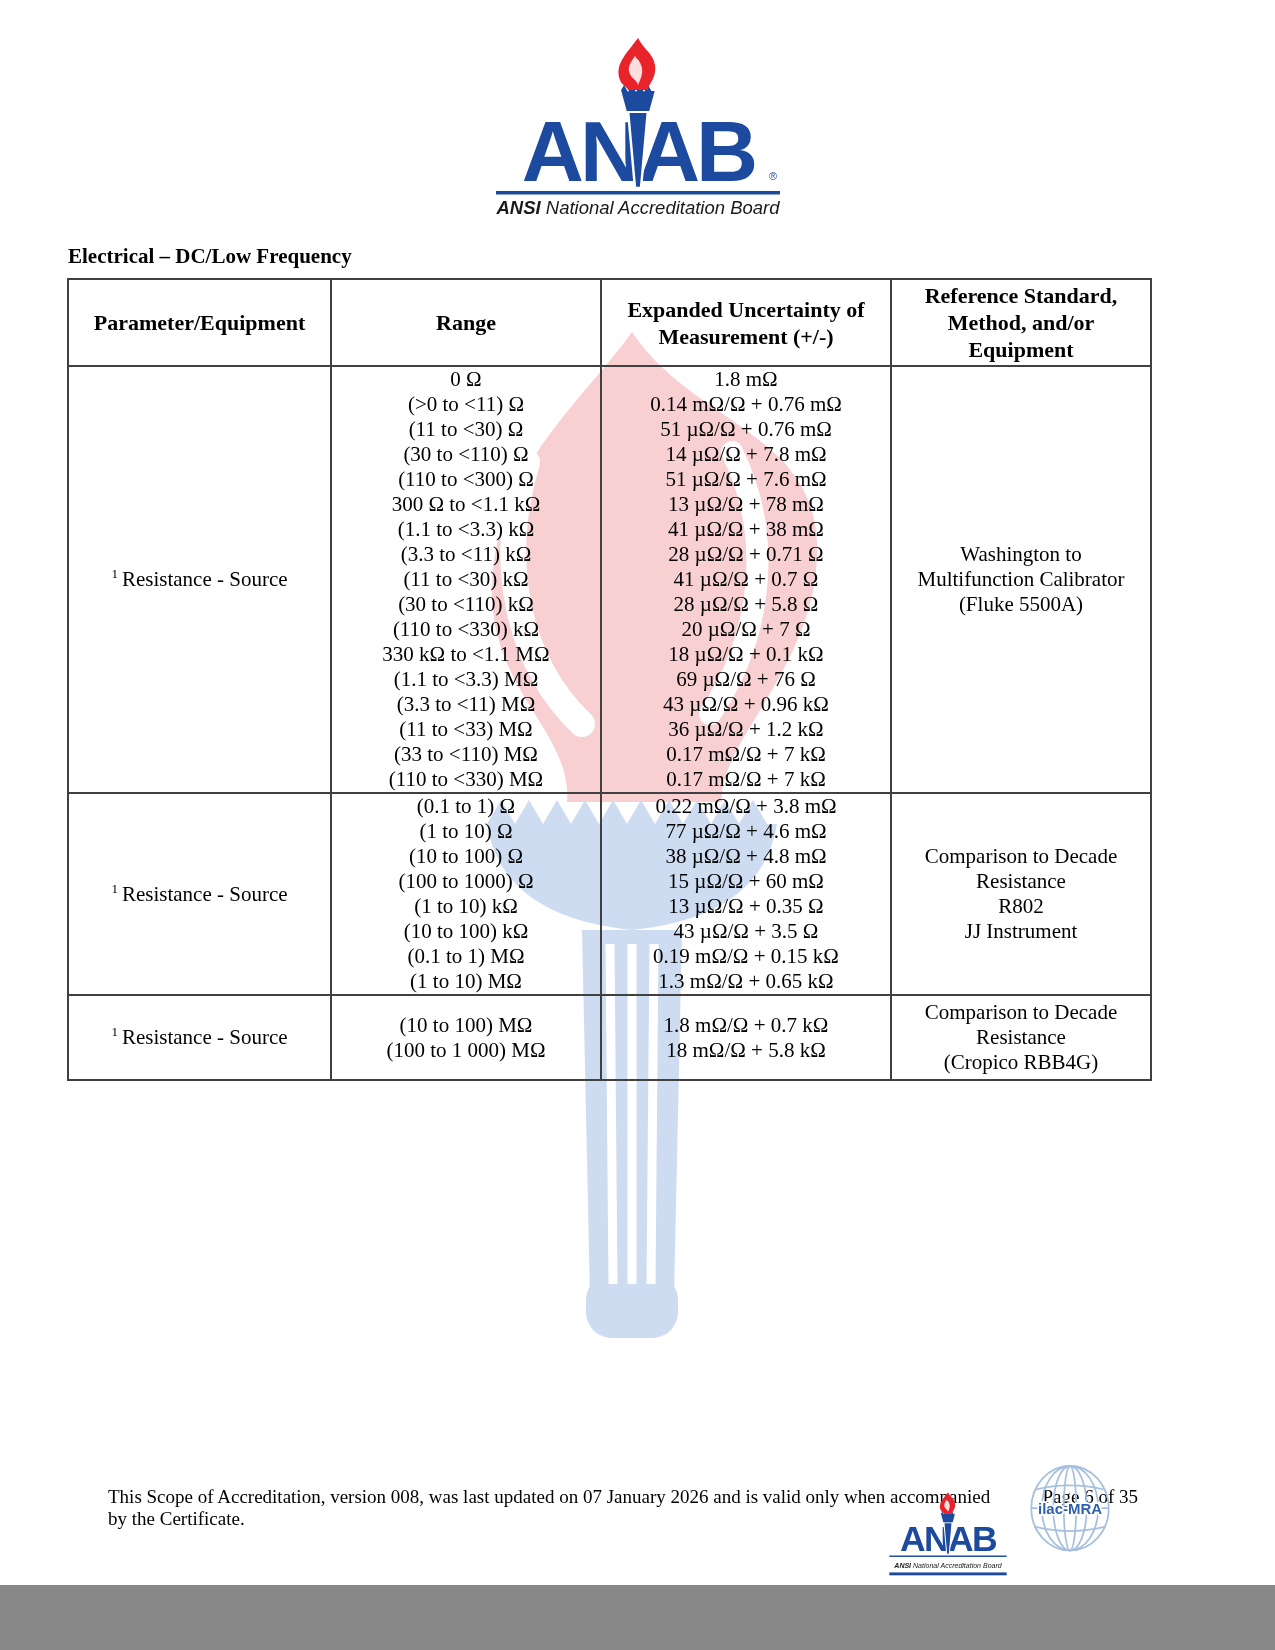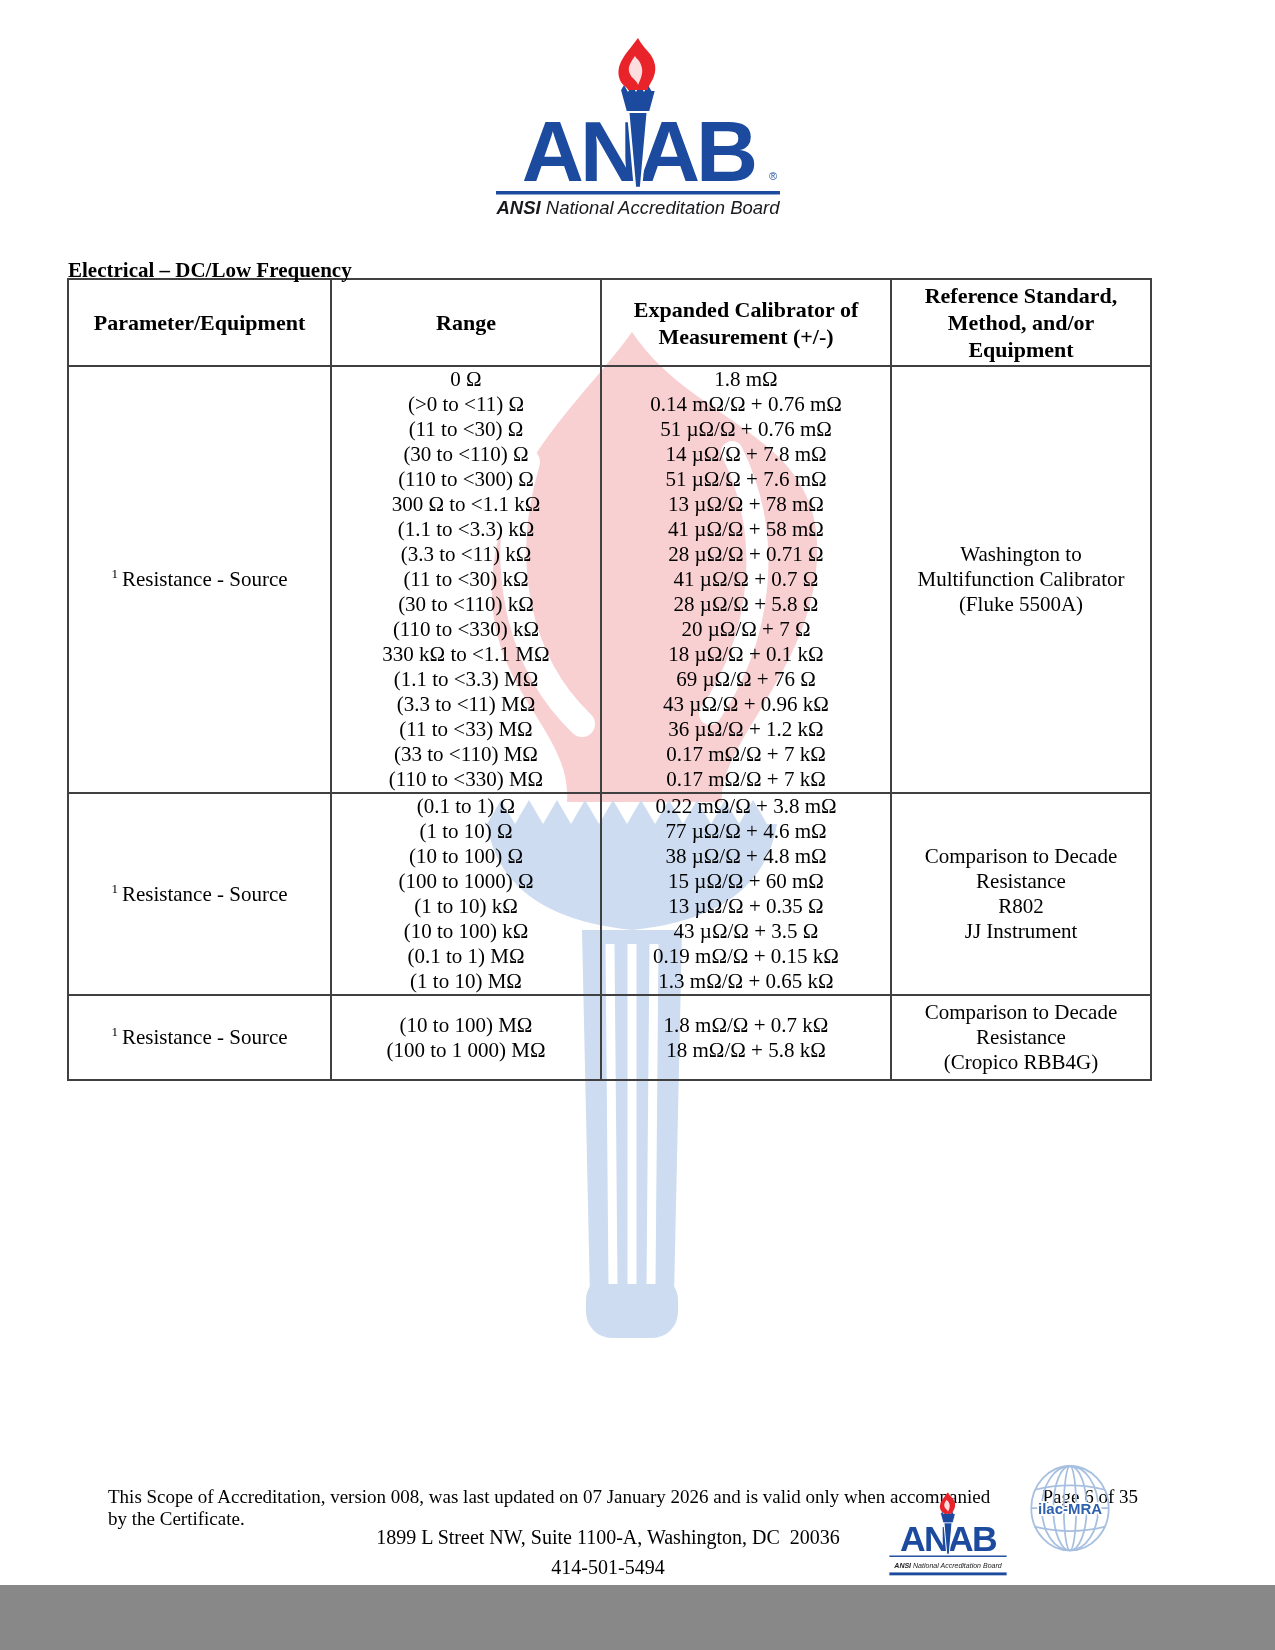--- a/index.html
+++ b/index.html
@@ -7,21 +7,21 @@
   .page {
     position:relative; width:1275px; height:1585px; margin:0 auto;
     background:#ffffff; overflow:hidden;
     font-family:"Liberation Serif", serif; color:#000;
   }
   
   .logo-top { position:absolute; top:30px; left:50%; transform:translateX(-50%); width:300px; height:200px; }
   
   .watermark { position:absolute; top:332px; left:432px; width:390px; height:1010px; z-index:0; pointer-events:none; }
   
-  .section-title { position:absolute; top:244px; left:68px; font-size:21px; font-weight:bold; z-index:2;margin-top:14px; }
+  .section-title { position:absolute; top:244px; left:68px; font-size:21px; font-weight:bold; z-index:2; }
   
   table.scope { position:absolute; top:278px; left:67px; width:1083px; border-collapse:collapse; z-index:1; table-layout:fixed; }
   table.scope th, table.scope td { border:2px solid #404040; background:transparent; text-align:center; vertical-align:middle; }
   table.scope th { height:87px; font-size:22px; font-weight:bold; line-height:27px; padding:0 10px; }
   table.scope td { font-size:21px; line-height:25px; padding:0 5px; }
   tbody tr:nth-child(1) { height:425px; }
   tbody tr:nth-child(2) { height:200px; }
   tbody tr:nth-child(3) { height:85px; }
   td .line { height:25px; line-height:25px; white-space:nowrap; }
   .ref-lines .line { white-space:normal; }
@@ -75,21 +75,21 @@
     <colgroup>
         <col style="width:263px">
         <col style="width:270px">
         <col style="width:290px">
         <col style="width:260px">
       </colgroup>
     <thead>
       <tr>
         <th>Parameter/Equipment</th>
         <th>Range</th>
-        <th>Expanded Calibrator of Measurement (+/-)</th>
+        <th>Expanded Uncertainty of Measurement (+/-)</th>
         <th>Reference Standard, Method, and/or Equipment</th>
       </tr>
     </thead>
     <tbody>
       <tr>
         <td><sup class="fn">1</sup><span>Resistance - Source</span></td>
         <td>
             <div>
               <div class="line">0 Ω</div>
               <div class="line">(&gt;0 to &lt;11) Ω</div>
@@ -111,21 +111,21 @@
             </div>
           </td>
         <td>
             <div>
               <div class="line">1.8 mΩ</div>
               <div class="line">0.14 mΩ/Ω + 0.76 mΩ</div>
               <div class="line">51 µΩ/Ω + 0.76 mΩ</div>
               <div class="line">14 µΩ/Ω + 7.8 mΩ</div>
               <div class="line">51 µΩ/Ω + 7.6 mΩ</div>
               <div class="line">13 µΩ/Ω + 78 mΩ</div>
-              <div class="line">41 µΩ/Ω + 58 mΩ</div>
+              <div class="line">41 µΩ/Ω + 38 mΩ</div>
               <div class="line">28 µΩ/Ω + 0.71 Ω</div>
               <div class="line">41 µΩ/Ω + 0.7 Ω</div>
               <div class="line">28 µΩ/Ω + 5.8 Ω</div>
               <div class="line">20 µΩ/Ω + 7 Ω</div>
               <div class="line">18 µΩ/Ω + 0.1 kΩ</div>
               <div class="line">69 µΩ/Ω + 76 Ω</div>
               <div class="line">43 µΩ/Ω + 0.96 kΩ</div>
               <div class="line">36 µΩ/Ω + 1.2 kΩ</div>
               <div class="line">0.17 mΩ/Ω + 7 kΩ</div>
               <div class="line">0.17 mΩ/Ω + 7 kΩ</div>
@@ -197,25 +197,20 @@
           </td>
       </tr>
     </tbody>
   </table>
 
   <div class="footer-disclaimer">
     <span>This Scope of Accreditation, version 008, was last updated on 07 January 2026 and is valid only when accompanied by the Certificate.</span>
     <span class="page-num">Page 6 of 35</span>
   </div>
 
-  <div class="footer-address">
-    <div class="addr-line">1899 L Street NW, Suite 1100-A, Washington, DC  20036</div>
-    <div>414-501-5494</div>
-    <div><a href="#">www.anab.org</a></div>
-  </div>
 
   <svg class="logo-bottom" viewBox="0 0 300 230">
     <text class="logo-sans" x="150" y="151" font-size="86" font-weight="bold" text-anchor="middle" letter-spacing="-4" stroke-width="2" fill="#1b4a9e">ANAB</text>
     <g>
       <polygon points="140,80 160,80 153,158 147,158" stroke="#fff" stroke-width="2.5" fill="#1b4a9e"></polygon>
       <path d="M132,60 L136,53 L140,60 L144,53 L148,60 L152,53 L156,60 L160,53 L164,60 L168,60 L162,82 L138,82 Z" stroke="#fff" stroke-width="2" fill="#1b4a9e"></path>
       <path d="M150,8 C140,22 128,32 131,47 C133,56 140,57 140,60 L160,60 C160,54 169,48 167,35 C165,23 156,20 150,8 Z" fill="#e8232a"></path>
       <path d="M147,26 C142,33 139,38 142,44 C144,49 149,50 150,55 C153,48 156,42 153,35 C151,29 149,30 147,26 Z" fill="#ffffff" opacity="0.85"></path>
     </g>
     <rect x="8" y="161" width="284" height="3.5" fill="#1b4a9e"></rect>

